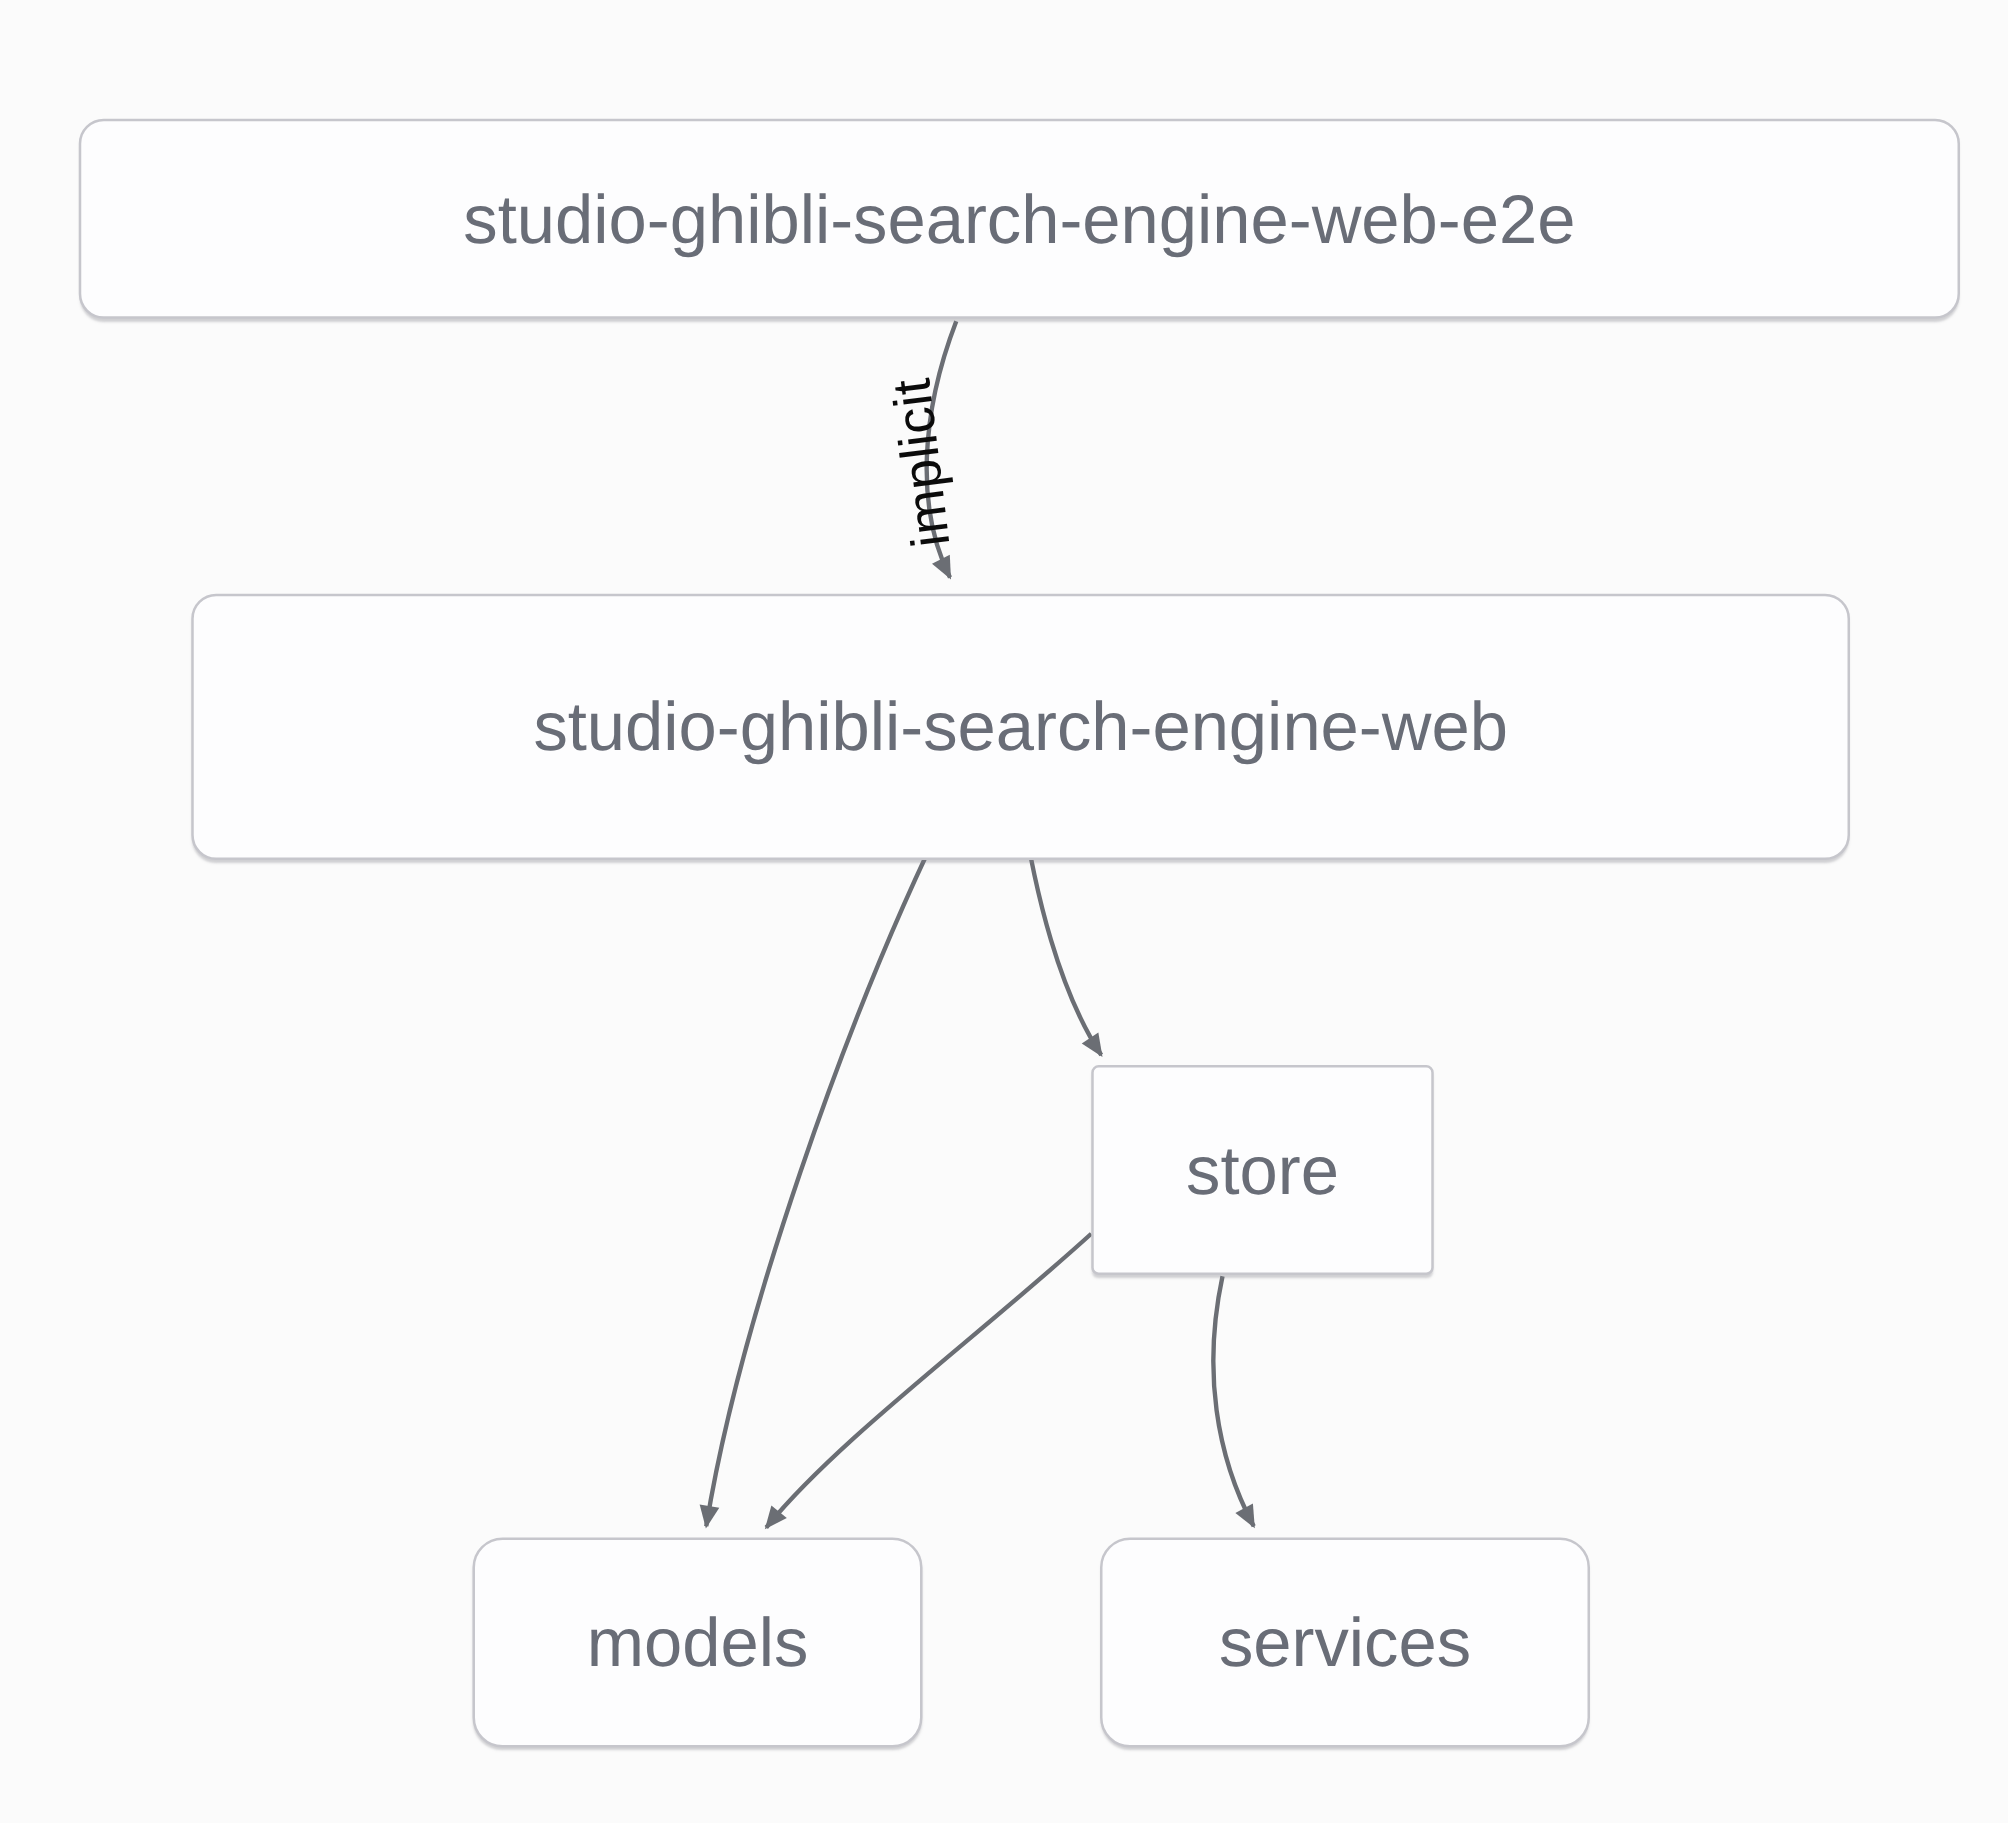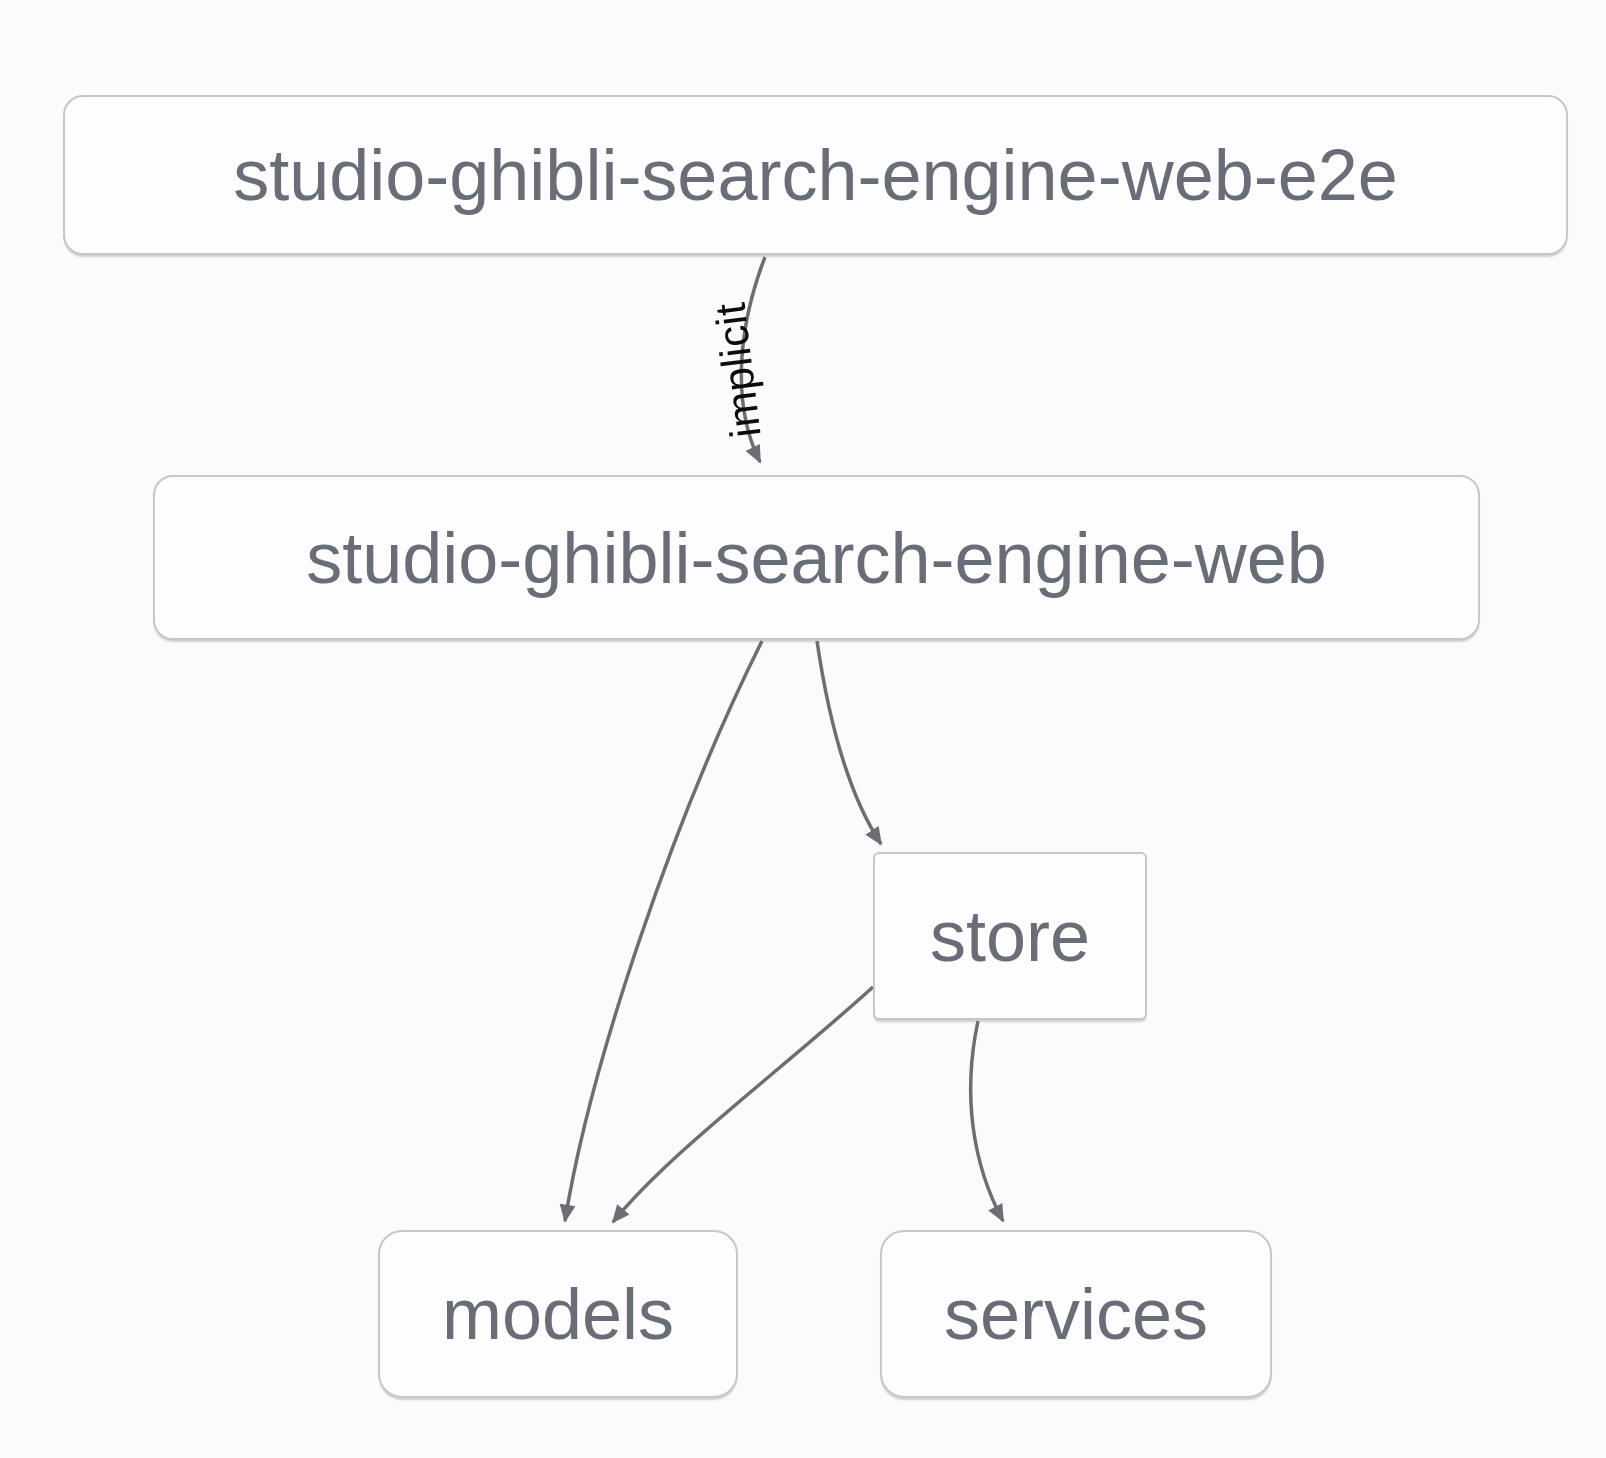--- a/index.html
+++ b/index.html
@@ -32,27 +32,27 @@
     position: absolute;
     box-sizing: border-box;
     display: flex;
     align-items: center;
     justify-content: center;
     background: #fdfdfe;
     border: 2.5px solid #c6c6cc;
     border-radius: 20px;
     box-shadow: 0 3px 2px -1px rgba(125,125,135,0.35);
     color: #696d77;
-    font-size: 72px;
+    font-size: 55px;
     line-height: 1;
     white-space: nowrap;
     cursor: pointer;
   }
   .node-e2e      { left: 63px;  top: 95px;   width: 1505px; height: 160px; }
-  .node-web      { left: 153px; top: 475px;  width: 1327px; height: 165px; }
+  .node-web      { left: 153px; top: 475px;  width: 1327px; height: 213px; }
   .node-store    { left: 873px; top: 852px;  width: 274px;  height: 168px; border-radius: 6px; }
   .node-models   { left: 378px; top: 1230px; width: 360px;  height: 168px; border-radius: 24px; }
   .node-services { left: 880px; top: 1230px; width: 392px;  height: 168px; border-radius: 24px; }
   .edge-label {
     position: absolute;
     left: 738px;
     top: 370px;
     transform: translate(-50%, -50%) rotate(-97deg);
     transform-origin: center center;
     font-size: 43px;

